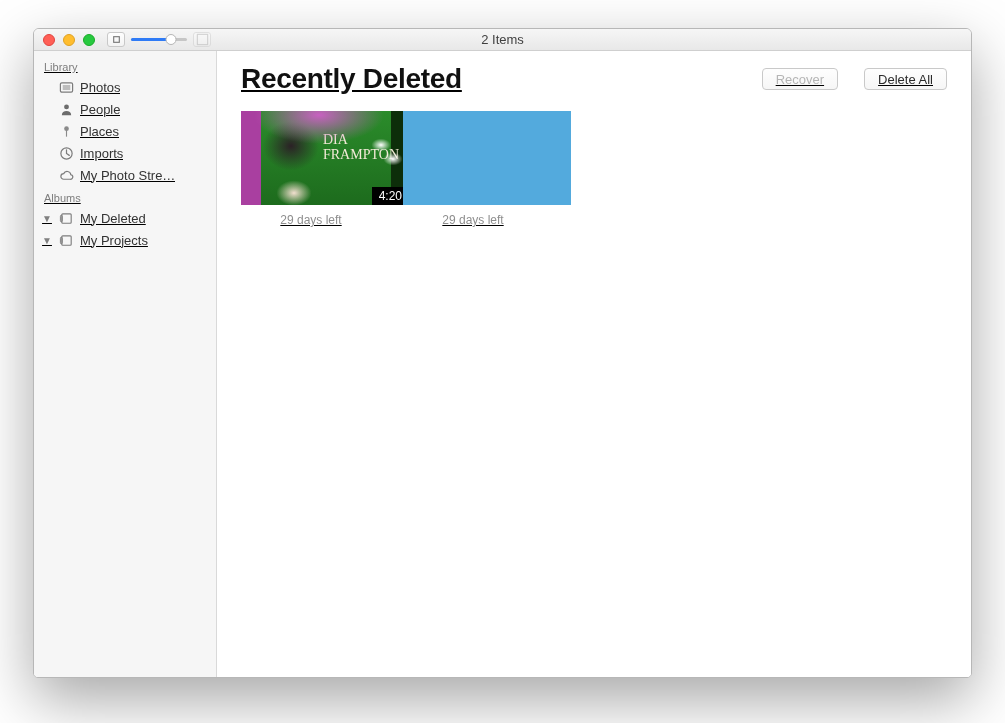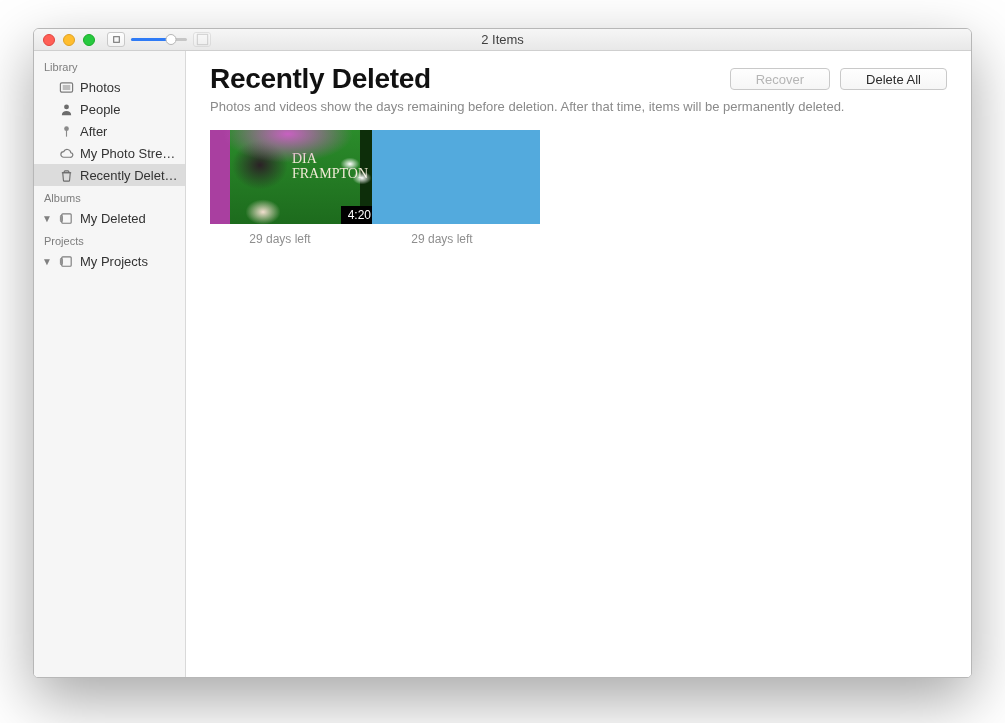--- a/index.html
+++ b/index.html
@@ -15,20 +15,21 @@
     width: 939px;
     height: 650px;
     margin-top: 28px;
     border: 1px solid #b7b7b7;
     border-radius: 6px 6px 5px 5px;
     overflow: hidden;
     box-shadow: 0 22px 60px rgba(0,0,0,0.35);
     display: flex;
     flex-direction: column;
     background: #fff;
+    text-decoration: underline;
   }
 
   
   .titlebar {
     height: 22px;
     background: linear-gradient(#f6f6f6, #e8e8e8);
     border-bottom: 1px solid #cfcfcf;
     display: flex;
     align-items: center;
     position: relative;
@@ -67,21 +68,21 @@
   .slider .thumb { position:absolute; left:72%; transform:translate(-50%,0);
                    width:11px; height:11px; border-radius:50%;
                    background:#fff; border:1px solid #b5b5b5;}
   .square-btn.disabled { opacity:0.45; }
 
   
   .body { flex:1 1 auto; display:flex; min-height:0; }
 
   
   .sidebar {
-    width: 152px;
+    width: 183px;
     background:#f6f6f6;
     border-right:1px solid #d9d9d9;
     overflow:hidden;
     font-size:13px;
     padding-top:4px;
   }
   .section-header {
     color:#7d7d7d; font-size:11px; padding:6px 10px 3px 10px;
   }
   .row {
@@ -108,23 +109,23 @@
   }
   .main-inner { padding:12px 24px; }
   .header-row {
     display:flex; align-items:center;
   }
   h1 {
     font-size:28px; font-weight:700; color:#111; letter-spacing:-0.3px;
   }
   .header-buttons { margin-left:auto; display:flex; gap:10px;}
   .btn {
-    height:22px; padding:0 25px; font-size:13px; border-radius:4px;
+    height:22px; padding:0 13px; font-size:13px; border-radius:4px;
     border:1px solid #c9c9c9; background:linear-gradient(#fefefe,#f6f6f6);
-    color:#2b2b2b; display:flex; align-items:center;
+    color:#2b2b2b; display:flex; align-items:center;margin-left:16px;
   }
   .btn.disabled { color:#b5b5b5; }
   .subtitle {
     margin-top:4px; font-size:13px; color:#8a8a8a;
   }
 
   .thumbs { display:flex; gap:22px; margin-top:16px; }
   .thumb-card { width:140px; }
   .thumb {
     width:168px; height:94px; position:relative; overflow:hidden;
@@ -222,61 +223,60 @@
       </div>
 
       <div class="row">
         <span class="disclosure"></span>
         <span class="icon">
           <svg class="ico" viewBox="0 0 16 16">
               <circle cx="8" cy="5" r="2.5" fill="#8a8a8a"></circle>
               <rect x="7.4" y="6.5" width="1.2" height="7" fill="#8a8a8a"></rect>
             </svg>
         </span>
-        <span class="label">After</span>
-      </div>
-
+        <span class="label">Places</span>
+      </div>
+
+      <div class="row">
+        <span class="disclosure"></span>
+        <span class="icon">
+          <svg class="ico" viewBox="0 0 16 16">
+              <circle cx="8" cy="8" r="6" fill="none" stroke="#7c7c7c" stroke-width="1.3"></circle>
+              <path d="M8 4v4l3 2" fill="none" stroke="#7c7c7c" stroke-width="1.3" stroke-linecap="round"></path>
+            </svg>
+        </span>
+        <span class="label">Imports</span>
+      </div>
 
       <div class="row">
         <span class="disclosure"></span>
         <span class="icon">
           <svg class="ico" viewBox="0 0 16 16">
               <path d="M5 12a3 3 0 010-6 4 4 0 017.6 1.2A2.4 2.4 0 0112 12Z" fill="none" stroke="#7c7c7c" stroke-width="1.3"></path>
             </svg>
         </span>
         <span class="label">My Photo Stre…</span>
       </div>
 
-      <div class="row selected">
-        <span class="disclosure"></span>
-        <span class="icon">
-          <svg class="ico" viewBox="0 0 16 16">
-              <path d="M4 5h8l-.7 8a1 1 0 01-1 1H5.7a1 1 0 01-1-1Z" fill="none" stroke="#6b6b6b" stroke-width="1.2"></path>
-              <path d="M3 5h10M6.5 3h3a1 1 0 011 1v1h-5V4a1 1 0 011-1Z" fill="none" stroke="#6b6b6b" stroke-width="1.2"></path>
-            </svg>
-        </span>
-        <span class="label">Recently Delet…</span>
-      </div>
 
 
 
       <div class="section-header">Albums</div>
 
       <div class="row">
         <span class="disclosure">▼</span>
         <span class="icon">
           <svg class="ico" viewBox="0 0 16 16">
               <rect x="3" y="3" width="10" height="10" rx="1" fill="none" stroke="#7c7c7c" stroke-width="1.2"></rect>
               <rect x="1.5" y="4.5" width="2" height="7" rx="1" fill="none" stroke="#7c7c7c" stroke-width="1"></rect>
             </svg>
         </span>
         <span class="label">My Deleted</span>
       </div>
 
-      <div class="section-header">Projects</div>
 
       <div class="row">
         <span class="disclosure">▼</span>
         <span class="icon">
           <svg class="ico" viewBox="0 0 16 16">
               <rect x="3" y="3" width="10" height="10" rx="1" fill="none" stroke="#7c7c7c" stroke-width="1.2"></rect>
               <rect x="1.5" y="4.5" width="2" height="7" rx="1" fill="none" stroke="#7c7c7c" stroke-width="1"></rect>
             </svg>
         </span>
         <span class="label">My Projects</span>
@@ -286,21 +286,20 @@
 
     <div class="main">
       <div class="main-inner">
         <div class="header-row">
           <h1>Recently Deleted</h1>
           <div class="header-buttons">
             <div class="btn disabled">Recover</div>
             <div class="btn">Delete All</div>
           </div>
         </div>
-        <div class="subtitle">Photos and videos show the days remaining before deletion. After that time, items will be permanently deleted.</div>
 
         <div class="thumbs">
 
           <div class="thumb-card">
             <div class="thumb video-1">
               <div class="thumb-text">
                 <span>DIA</span><br>
                 <span>FRAMPTON</span>
               </div>
               <div class="duration-badge">4:20</div>

